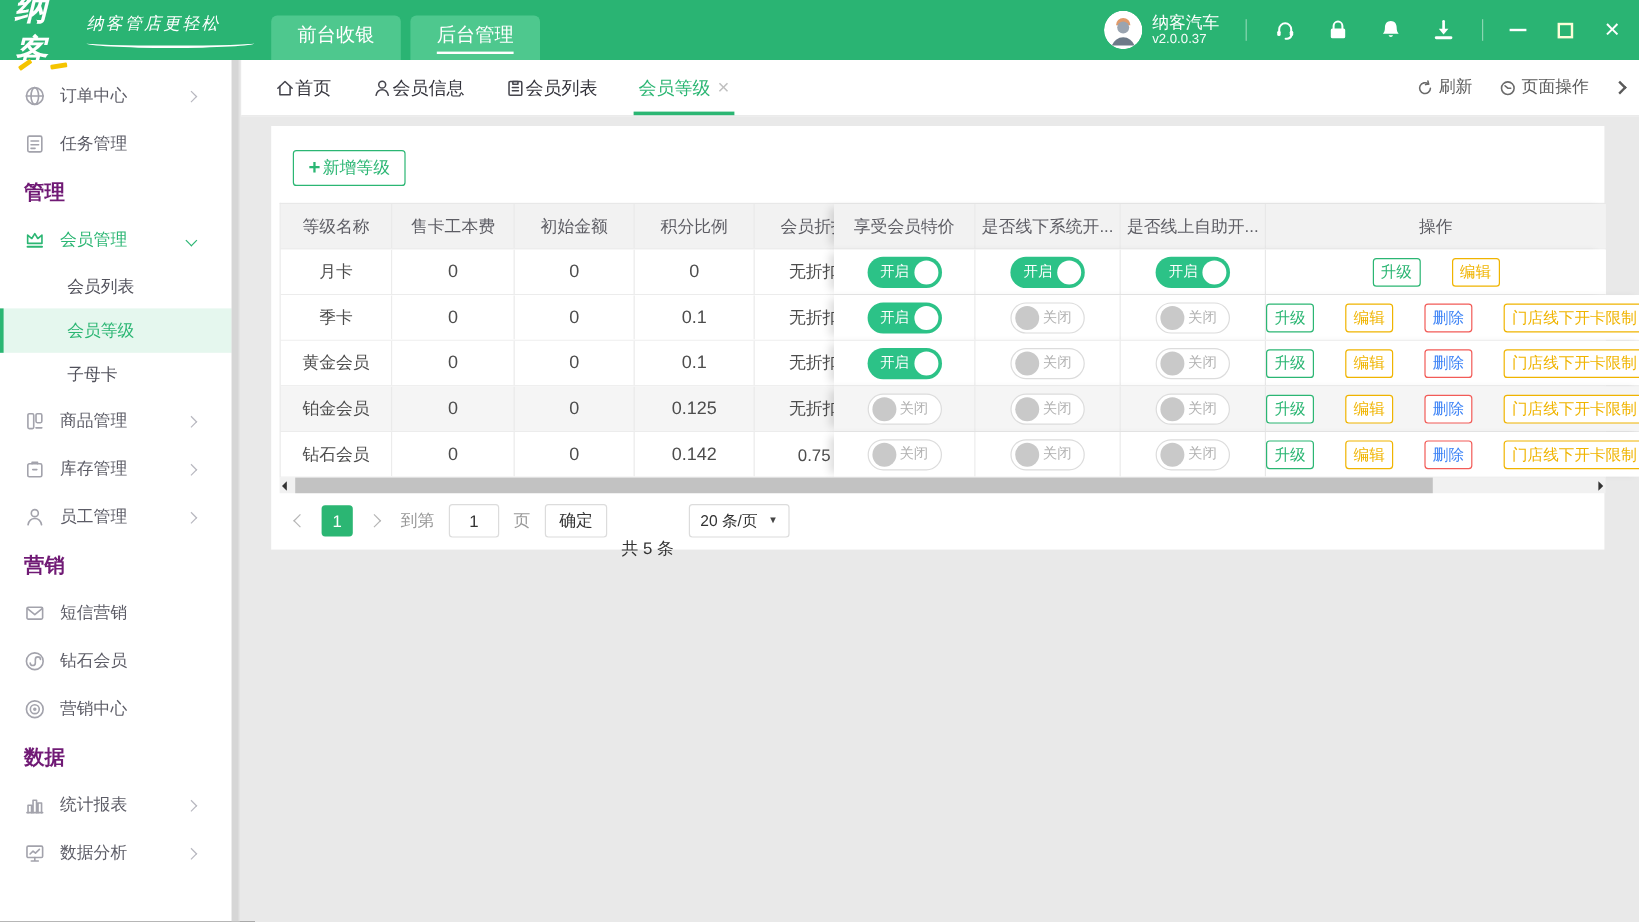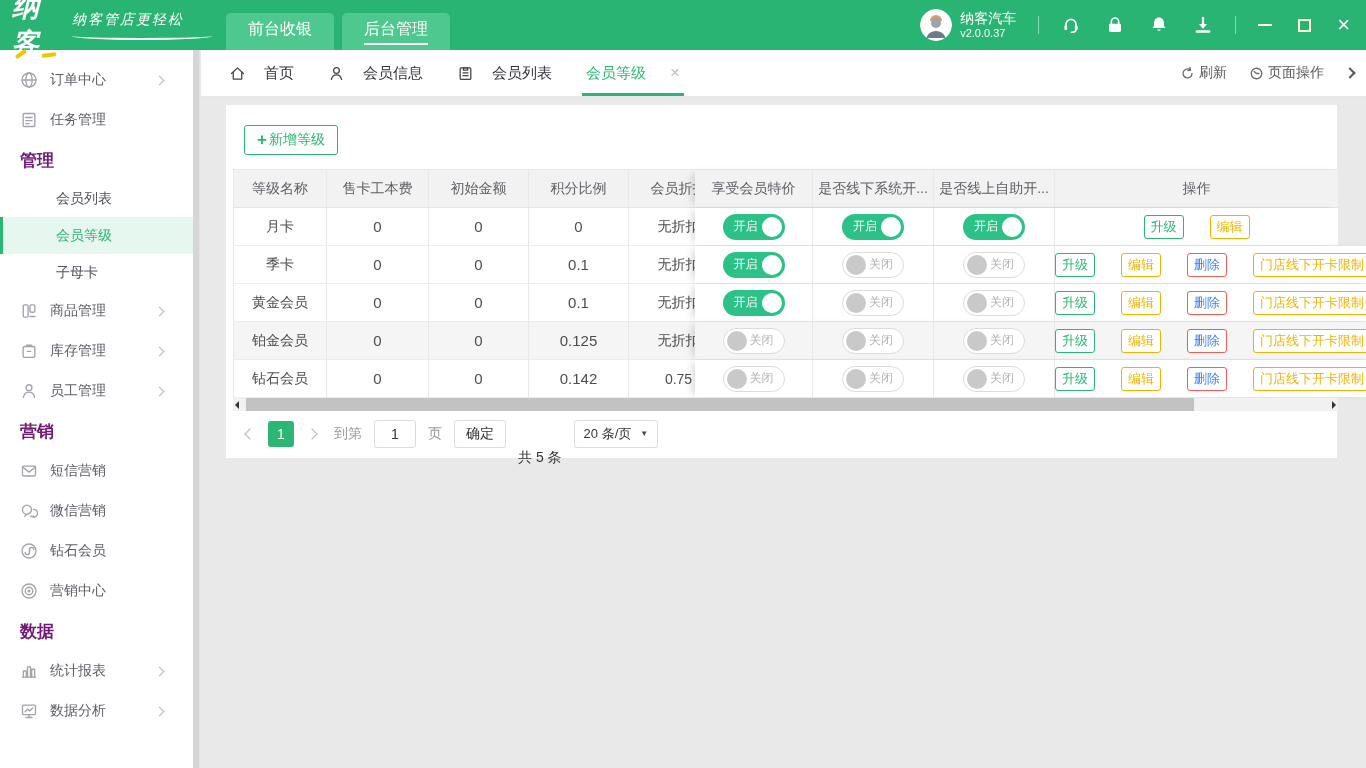--- a/index.html
+++ b/index.html
@@ -49,21 +49,21 @@
   .sb-sub { height:37px; display:flex; align-items:center; padding-left:56px; color:#51515b; font-size:14px; cursor:pointer; position:relative; }
   .sb-sub.active { background:#e5f7ee; color:#2bb673; }
   .sb-sub.active::before { content:""; position:absolute; left:0; top:0; bottom:0; width:3px; background:#2bb673; }
   .chev { width:7px; height:7px; border-top:1.8px solid #b7b7bf; border-right:1.8px solid #b7b7bf; margin-left:auto; }
   .chev.right { transform:rotate(45deg); }
   .chev.down { transform:rotate(135deg); border-color:#2bb673; }
 
   
   .main { position:absolute; top:50px; left:201px; right:0; bottom:0; }
   .tabsbar { height:47px; background:#fff; display:flex; align-items:stretch; padding-left:28px; border-bottom:1px solid #e6e6e6; }
-  .ptab { display:flex; align-items:center; gap:18px; margin-right:34px; color:#33333b; font-size:15px; position:relative; cursor:pointer; }
+  .ptab { display:flex; align-items:center; gap:0; margin-right:34px; color:#33333b; font-size:15px; position:relative; cursor:pointer; }
   .ptab-icon { width:17px; height:17px; color:#45454d; }
   .ptab-icon svg { width:100%; height:100%; stroke:currentColor; fill:none; stroke-width:1.2; stroke-linecap:round; stroke-linejoin:round; }
   .ptab.active { color:#2bb673; }
   .ptab.active::after { content:""; position:absolute; left:-4px; right:-4px; bottom:0; height:3px; background:#2bb673; }
   .ptab-close { color:#c0c0c0; font-size:17px; margin-left:6px; cursor:pointer; }
   .tabsbar-right { margin-left:auto; display:flex; align-items:center; gap:22px; padding-right:12px; color:#5a5a5a; font-size:14px; }
   .tb-act { display:flex; align-items:center; gap:4px; cursor:pointer; }
   .tb-act svg { width:15px; height:15px; stroke:#6a6a6a; fill:none; stroke-width:1.4; stroke-linecap:round; }
   .right-chev { width:8px; height:8px; border-top:2px solid #5a5a5a; border-right:2px solid #5a5a5a; transform:rotate(45deg); cursor:pointer; }
 
@@ -211,20 +211,28 @@
           <span class="chev right"></span>
         </div>
         <div class="sb-item">
           <span class="sb-icon"><svg viewBox="0 0 16 16">
               <rect x="2.8" y="2.2" width="10.4" height="11.6" rx="1.2"></rect>
               <path d="M5.2 5.8h5.6M5.2 8.6h5.6M5.2 11.2h3"></path>
             </svg></span>
           <span>任务管理</span>
         </div>
         <div class="sb-section">管理</div>
+        <div class="sb-item green">
+          <span class="sb-icon"><svg viewBox="0 0 16 16">
+              <path d="M2.7 4.3v6.2h10.6V4.3L10.2 6.9 8 3.3 5.8 6.9z"></path>
+              <path d="M2.7 13h10.6" stroke-width="1.6"></path>
+            </svg></span>
+          <span>会员管理</span>
+          <span class="chev down"></span>
+        </div>
         <div class="sb-sub">会员列表</div>
         <div class="sb-sub active">会员等级</div>
         <div class="sb-sub">子母卡</div>
         <div class="sb-item">
           <span class="sb-icon"><svg viewBox="0 0 16 16">
               <rect x="2.9" y="2.5" width="4.3" height="11" rx="1"></rect>
               <rect x="8.9" y="2.5" width="4.3" height="6.6" rx="1"></rect>
               <path d="M8.9 12.9h4.3"></path>
             </svg></span>
           <span>商品管理</span>
@@ -246,28 +254,20 @@
           <span>员工管理</span>
           <span class="chev right"></span>
         </div>
         <div class="sb-section">营销</div>
         <div class="sb-item">
           <span class="sb-icon"><svg viewBox="0 0 16 16">
               <rect x="2.2" y="3.6" width="11.6" height="8.8" rx="1"></rect>
               <path d="M2.6 4.6L8 9l5.4-4.4"></path>
             </svg></span>
           <span>短信营销</span>
-        </div>
-        <div class="sb-item">
-          <span class="sb-icon"><svg viewBox="0 0 16 16">
-              <circle cx="6.2" cy="6.8" r="4"></circle>
-              <path d="M9.6 12.4a3.5 3.5 0 1 0 2.6-5.9"></path>
-              <path d="M4.2 12.6l1.6-1.4M12.8 13.6l-1.2-1.2"></path>
-            </svg></span>
-          <span>微信营销</span>
         </div>
         <div class="sb-item">
           <span class="sb-icon"><svg viewBox="0 0 16 16">
               <circle cx="8" cy="8" r="6.2"></circle>
               <path d="M4.6 9.3a1.9 1.9 0 0 0 3.8 0V6.7a1.9 1.9 0 0 1 3.8 0"></path>
             </svg></span>
           <span>钻石会员</span>
         </div>
         <div class="sb-item">
           <span class="sb-icon"><svg viewBox="0 0 16 16">

